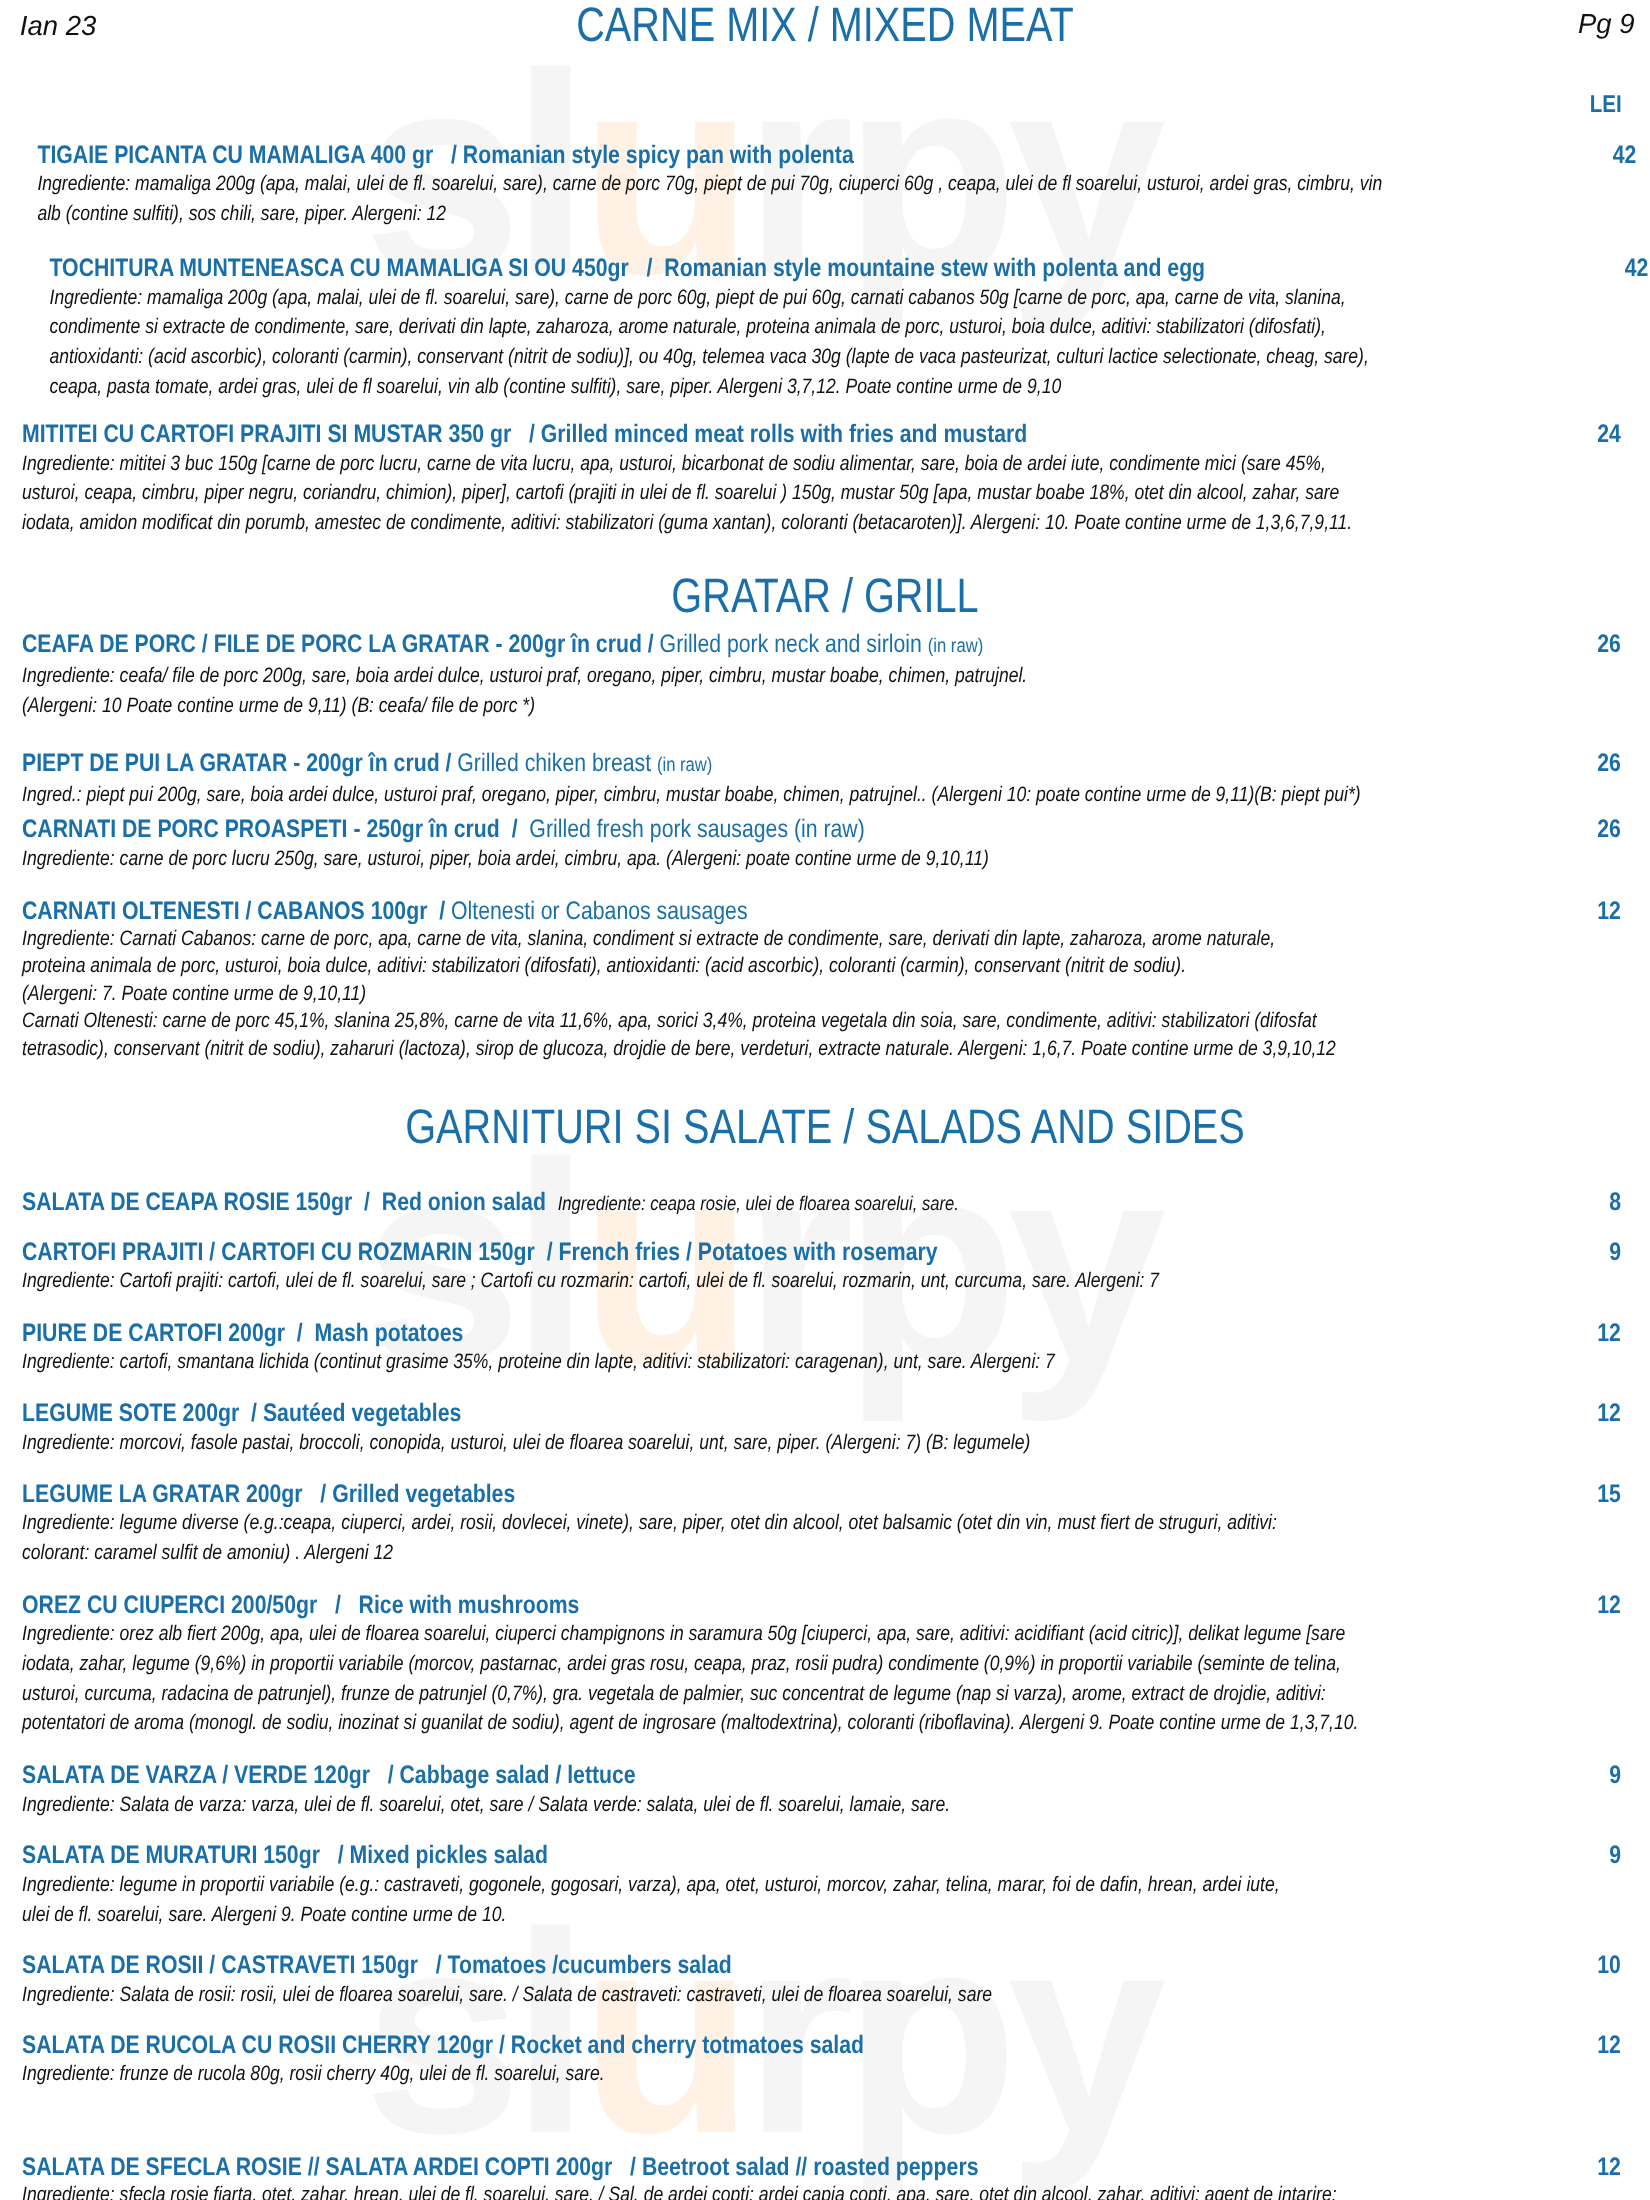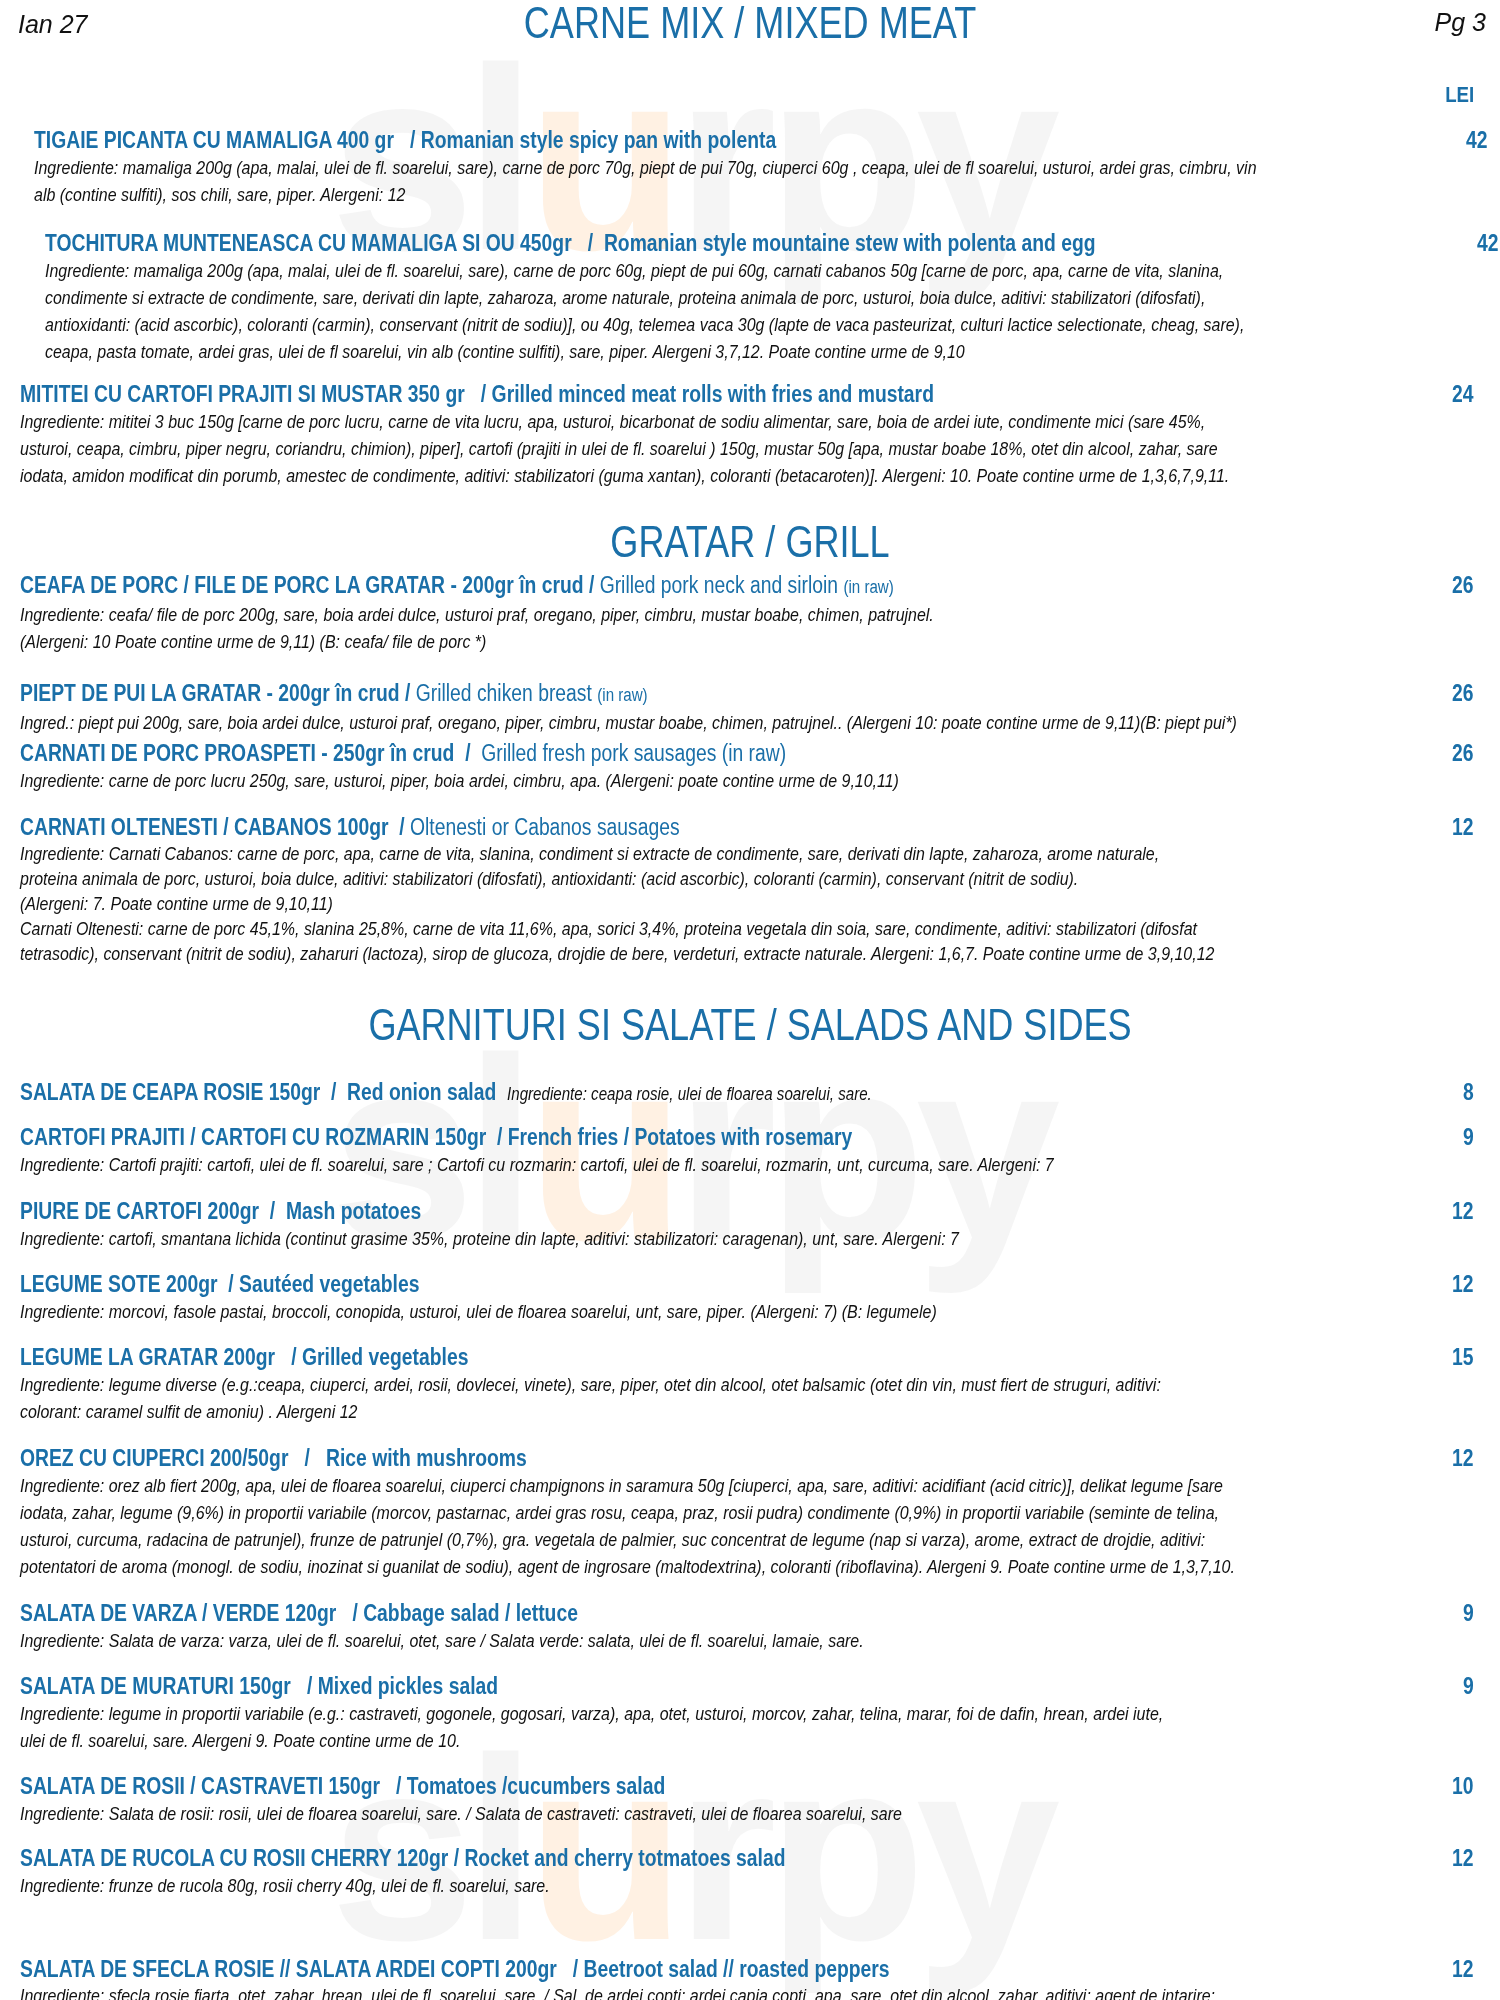--- a/index.html
+++ b/index.html
@@ -61,22 +61,22 @@
 </head>
 <body>
 
 <div class="watermark">
   <div class="wm" style="left:330px; top:10px;">sl<span class="u">u</span>rpy</div>
   <div class="wm" style="left:330px; top:1000px;">sl<span class="u">u</span>rpy</div>
   <div class="wm" style="left:330px; top:1700px;">sl<span class="u">u</span>rpy</div>
 </div>
 
 <div class="page">
-  <div class="hdr-date">Ian 27</div>
-  <div class="hdr-page">Pg 3</div>
+  <div class="hdr-date">Ian 23</div>
+  <div class="hdr-page">Pg 9</div>
   <div class="lei">LEI</div>
 
   <div class="section-title" style="top:-2px;">CARNE MIX / MIXED MEAT</div>
 
   <div class="item" style="top:126px;margin-left:14px;">
     <div class="item-head">
       <span>TIGAIE PICANTA CU MAMALIGA 400 gr</span>&nbsp;&nbsp; / <span class="en">Romanian  style spicy pan with polenta</span>
     </div>
     <div class="price">42</div>
     <div class="item-desc">

